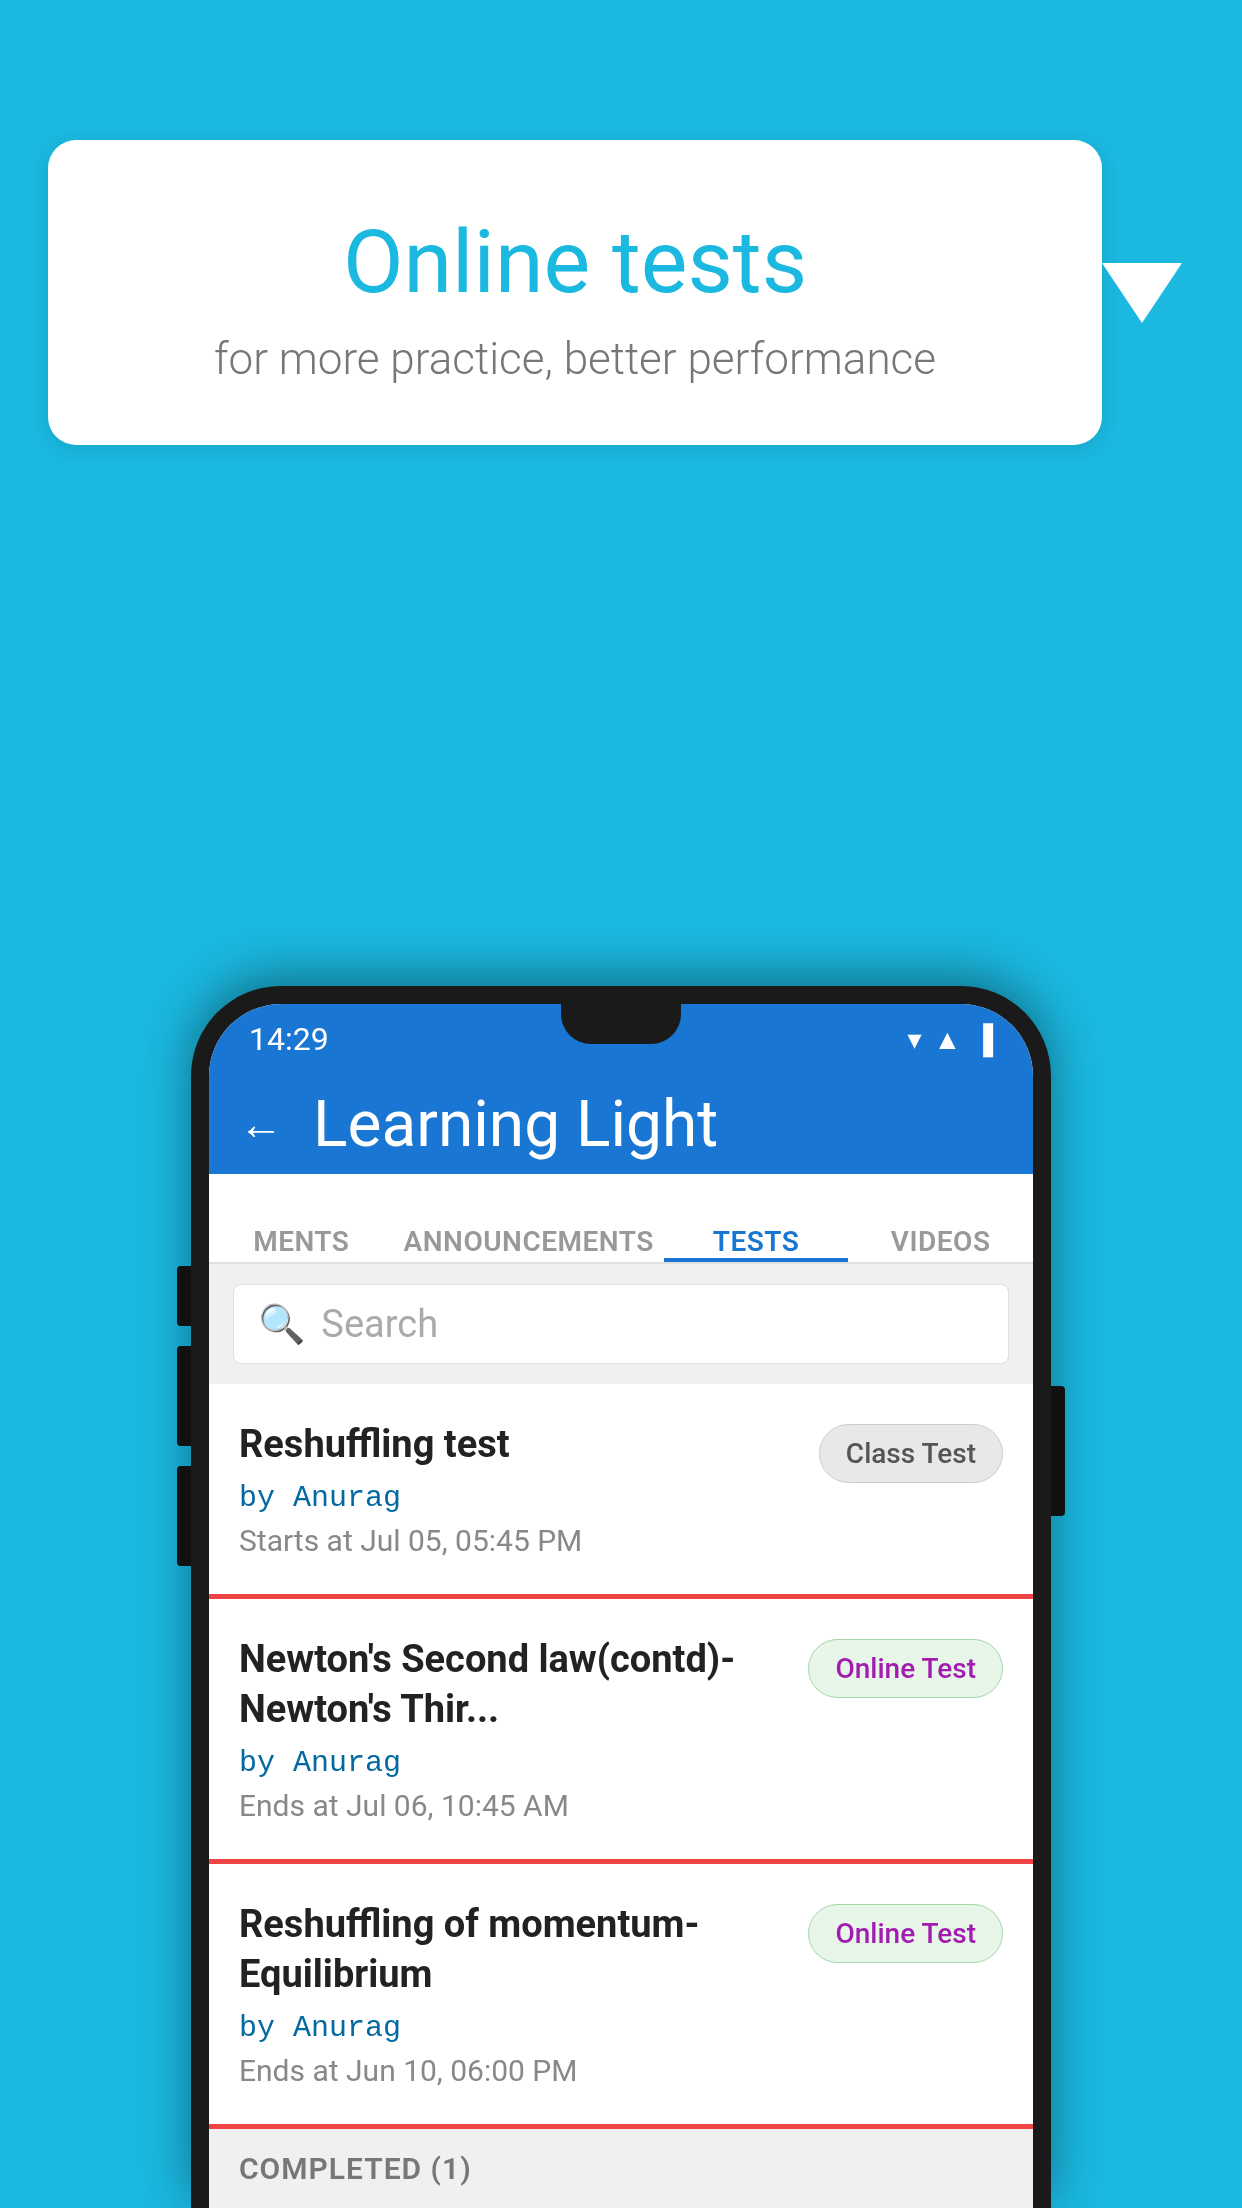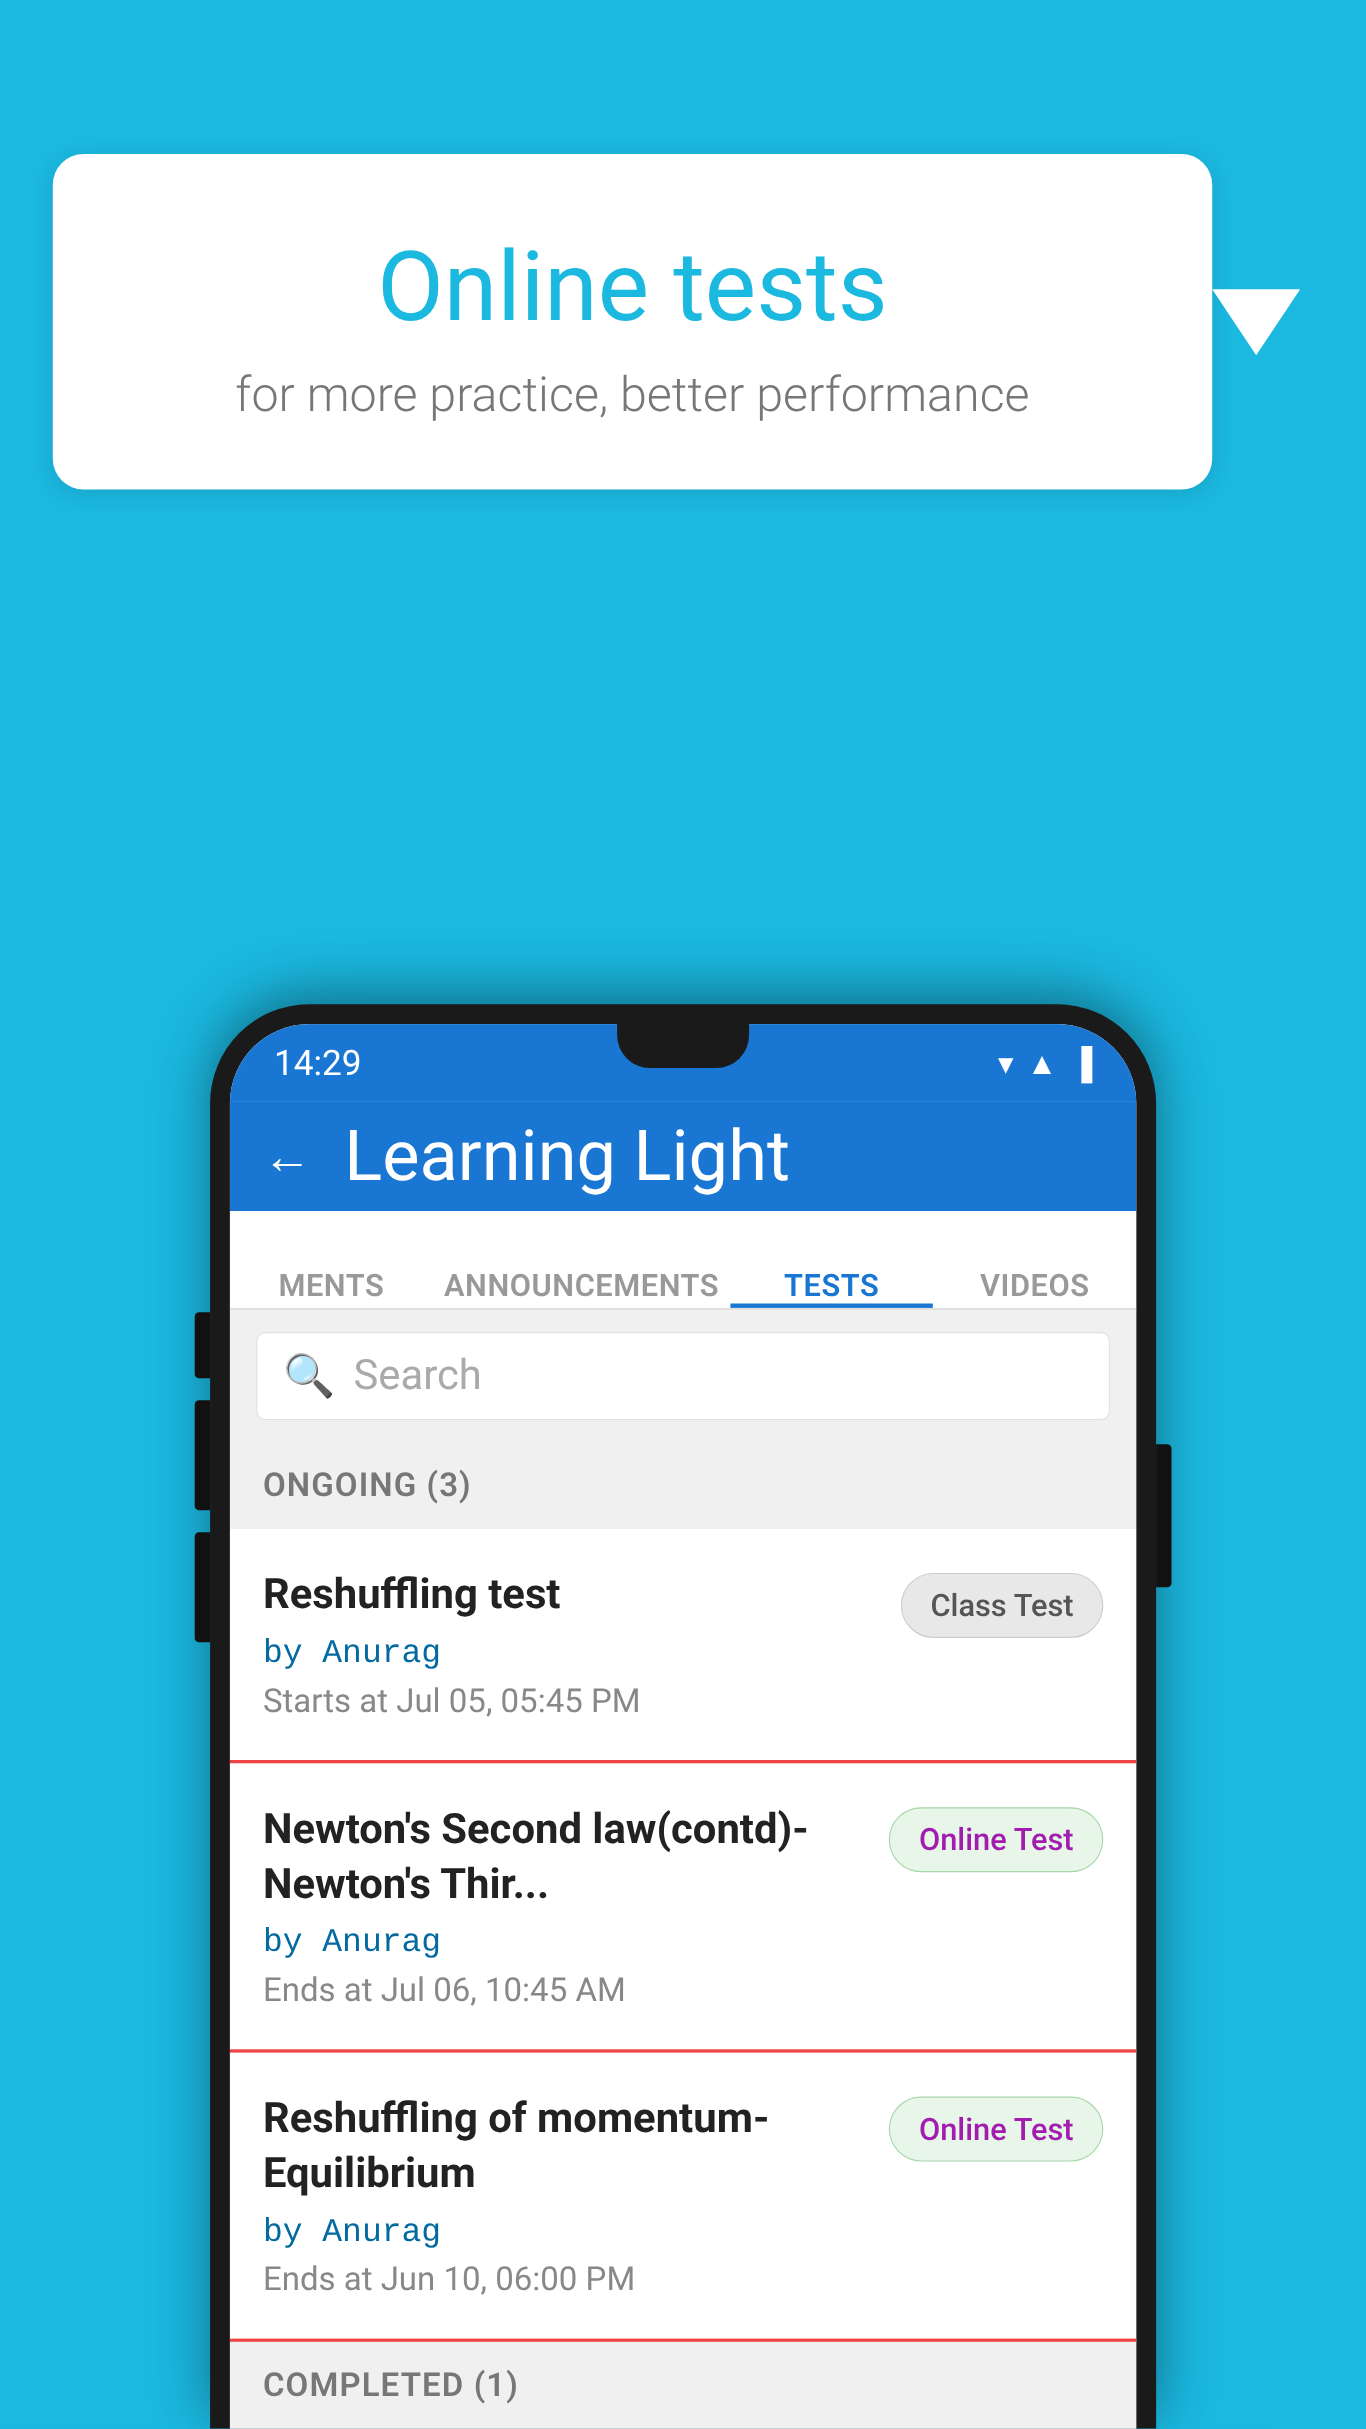--- a/index.html
+++ b/index.html
@@ -212,21 +212,21 @@
       text-transform: uppercase;
     }
 
     
     .test-list {
       background: white;
     }
 
     .test-item {
       padding: 36px 30px;
-      border-bottom: 3px solid #ef4444;
+      border-bottom: 5px solid #ef4444;
       display: flex;
       align-items: flex-start;
       justify-content: space-between;
     }
 
     .test-info {
       flex: 1;
       margin-right: 20px;
     }
 
@@ -366,23 +366,20 @@
         </div>
       </div>
 
       <div class="search-container">
         <div class="search-box">
           <span class="search-icon-char">🔍</span>
           <span class="search-placeholder">Search</span>
         </div>
       </div>
 
-      <div class="section-header">
-        <span class="section-title">ONGOING (3)</span>
-      </div>
 
       <div class="test-list">
 
         <div class="test-item">
           <div class="test-info">
             <div class="test-name">Reshuffling test</div>
             <div class="test-by">by Anurag</div>
             <div class="test-time">Starts at  Jul 05, 05:45 PM</div>
           </div>
           <div class="test-badge badge-class">Class Test</div>

